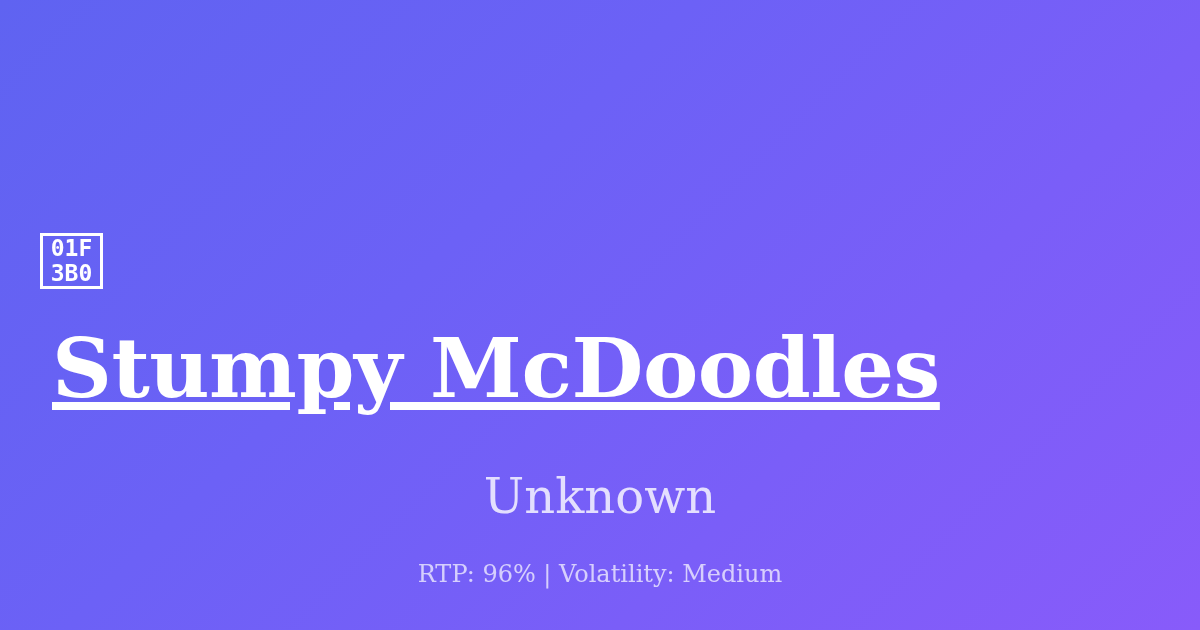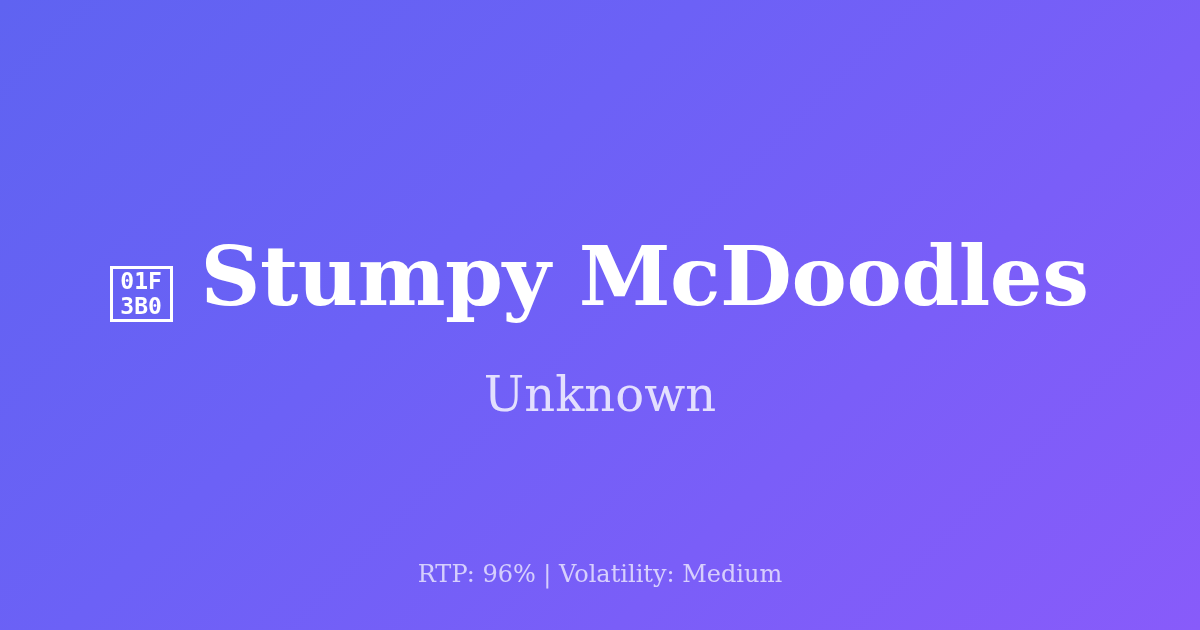--- a/index.html
+++ b/index.html
@@ -32,22 +32,22 @@
   .hero {
     width: 100%;
     margin-top: 232px;
     display: flex;
     flex-direction: column;
     align-items: center;
   }
 
   .title-row {
     display: flex;
-    flex-direction: row;
-    align-items: flex-end;
+    flex-direction: column;
+    align-items: flex-start;
     justify-content: center;
     gap: 26px;
     width: 100%;
     padding: 0 40px;
     box-sizing: border-box;
   }
 
   
   .tofu {
     flex: 0 0 auto;
@@ -76,21 +76,22 @@
 
   
   .og-title {
     font-family: "DejaVu Serif", "Liberation Serif", serif;
     font-weight: 700;
     font-size: 83px;
     line-height: 1.02;
     color: #ffffff;
     letter-spacing: -0.5px;
     white-space: nowrap;
-    margin: 2px;
+    margin: 12px;
+    text-decoration: underline;
   }
 
   
   .og-subtitle {
     font-family: "DejaVu Serif", "Liberation Serif", serif;
     font-weight: 400;
     font-size: 48px;
     line-height: 1.2;
     color: rgba(255, 255, 255, 0.80);
     margin: 0;

